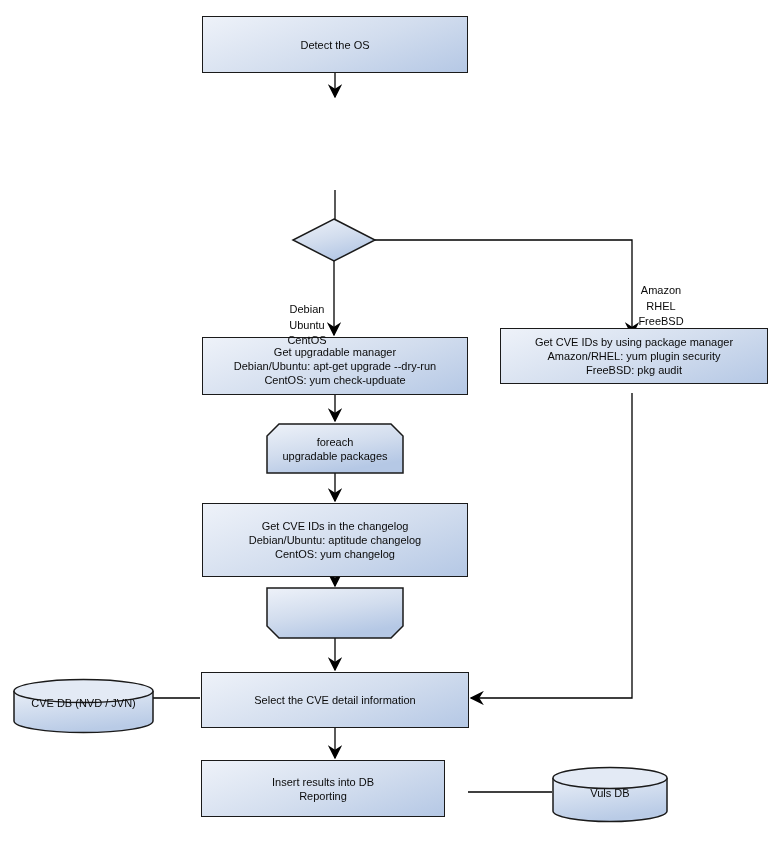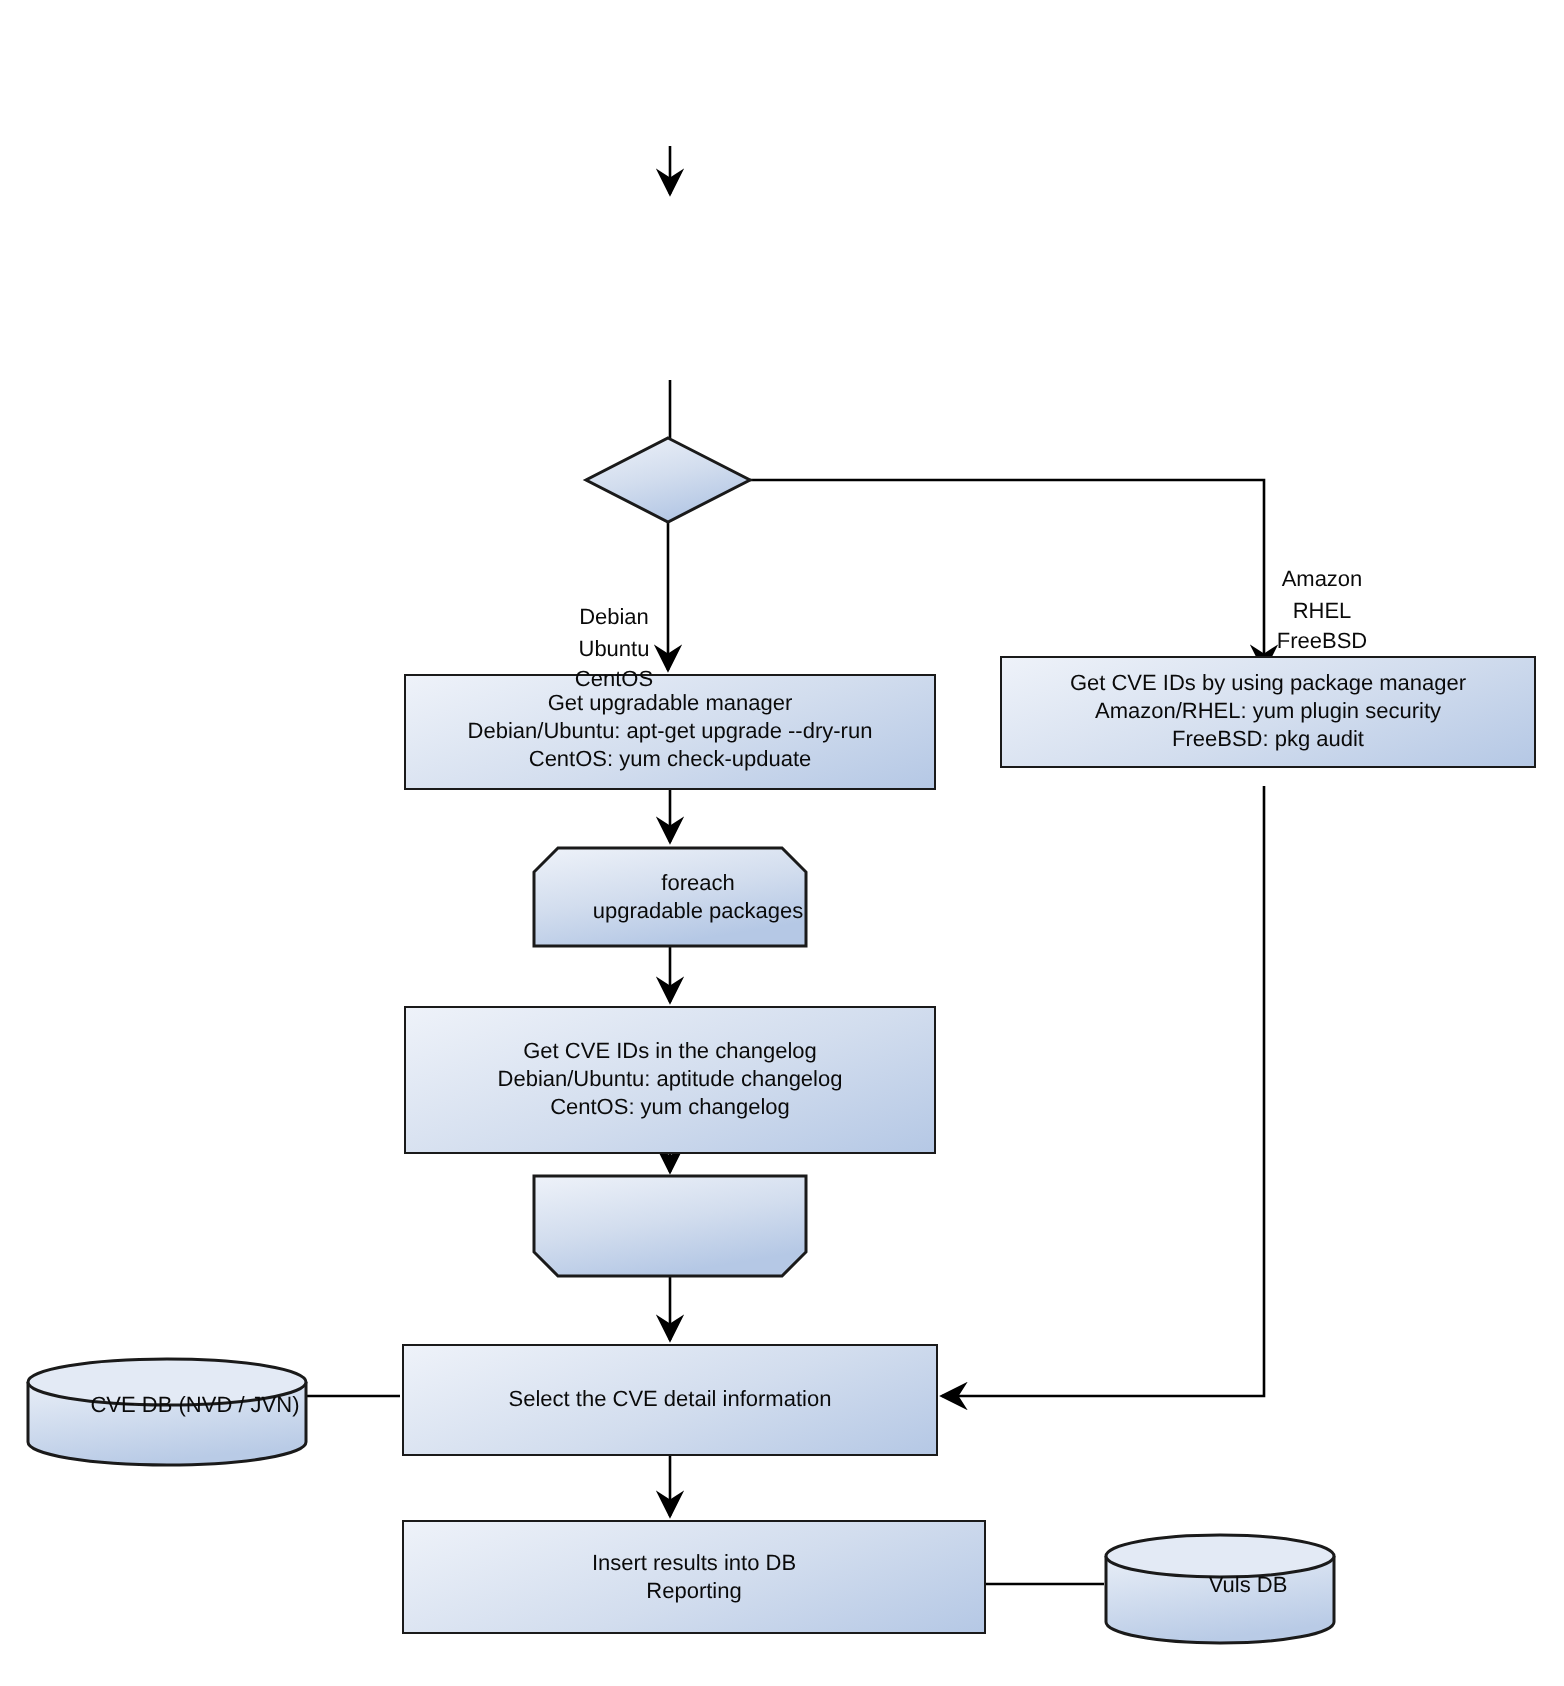--- a/index.html
+++ b/index.html
@@ -11,21 +11,21 @@
   .node{
     position:absolute;box-sizing:border-box;
     border:1.5px solid #1a1a1a;
     background:linear-gradient(160deg,#eef2f9 0%,#d2ddee 55%,#b5c8e5 100%);
     display:flex;flex-direction:column;align-items:center;justify-content:center;
     text-align:center;
   }
   .node .line{font-size:11px;line-height:14px;white-space:nowrap;}
   .shape-label{
     position:absolute;display:flex;flex-direction:column;align-items:center;justify-content:center;
-    text-align:center;pointer-events:none;padding-left:14px;
+    text-align:center;pointer-events:none;
   }
   .shape-label .line{font-size:11px;line-height:14px;white-space:nowrap;}
   .edge-label{position:absolute;text-align:center;margin-top:32px;}
   .edge-label .line{font-size:11px;line-height:15.5px;white-space:nowrap;}
   svg{display:block;}
 </style>
 </head>
 <body>
 
 <div class="canvas">
@@ -69,20 +69,23 @@
       <path d="M14,691 V721 a69.5,11.5 0 0 0 139,0 V691" fill="url(#cylGrad)" stroke="#1a1a1a" stroke-width="1.5"></path>
       <ellipse cx="83.5" cy="691" rx="69.5" ry="11.5" fill="#e3eaf5" stroke="#1a1a1a" stroke-width="1.5"></ellipse>
     </g>
 
     <g>
       <path d="M553,778 V811 a57,10.5 0 0 0 114,0 V778" fill="url(#cylGrad)" stroke="#1a1a1a" stroke-width="1.5"></path>
       <ellipse cx="610" cy="778" rx="57" ry="10.5" fill="#e3eaf5" stroke="#1a1a1a" stroke-width="1.5"></ellipse>
     </g>
   </svg>
 
+  <div class="node" style="left:202px;top:16px;width:266px;height:57px;">
+    <div class="line">Detect the OS</div>
+  </div>
 
 
   <div class="node" style="left:202px;top:337px;width:266px;height:58px;">
     <div class="line">Get upgradable manager</div>
     <div class="line">Debian/Ubuntu: apt-get upgrade --dry-run</div>
     <div class="line">CentOS: yum check-upduate</div>
   </div>
 
   <div class="node" style="left:500px;top:328px;width:268px;height:56px;">
     <div class="line">Get CVE IDs by using package manager</div>
@@ -93,21 +96,21 @@
   <div class="node" style="left:202px;top:503px;width:266px;height:74px;">
     <div class="line">Get CVE IDs in the changelog</div>
     <div class="line">Debian/Ubuntu: aptitude changelog</div>
     <div class="line">CentOS: yum changelog</div>
   </div>
 
   <div class="node" style="left:201px;top:672px;width:268px;height:56px;">
     <div class="line">Select the CVE detail information</div>
   </div>
 
-  <div class="node" style="left:201px;top:760px;width:292px;height:57px;">
+  <div class="node" style="left:201px;top:760px;width:244px;height:57px;">
     <div class="line">Insert results into DB</div>
     <div class="line">Reporting</div>
   </div>
 
   <div class="shape-label" style="left:267px;top:427px;width:136px;height:44px;">
     <div class="line">foreach</div>
     <div class="line">upgradable packages</div>
   </div>
 
 

